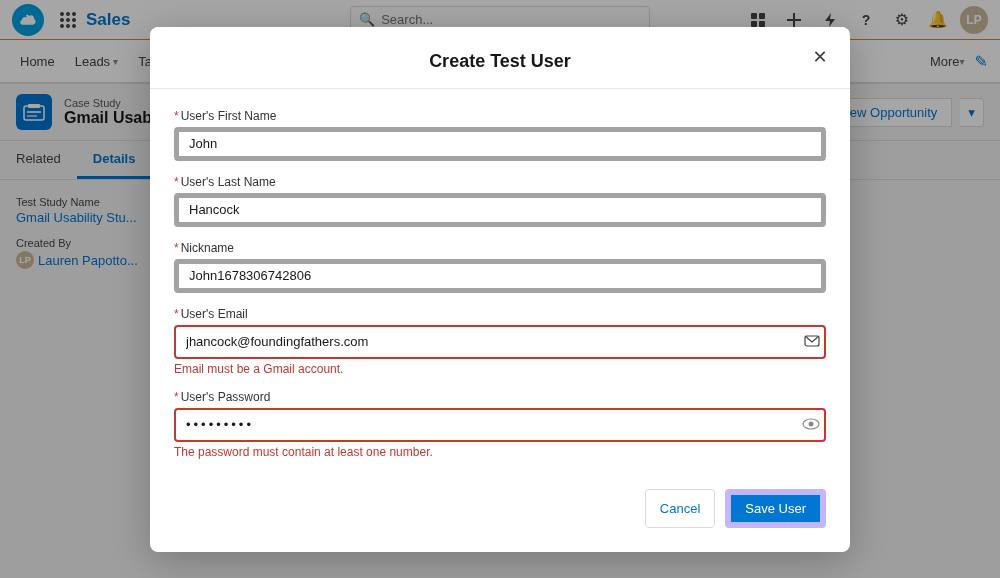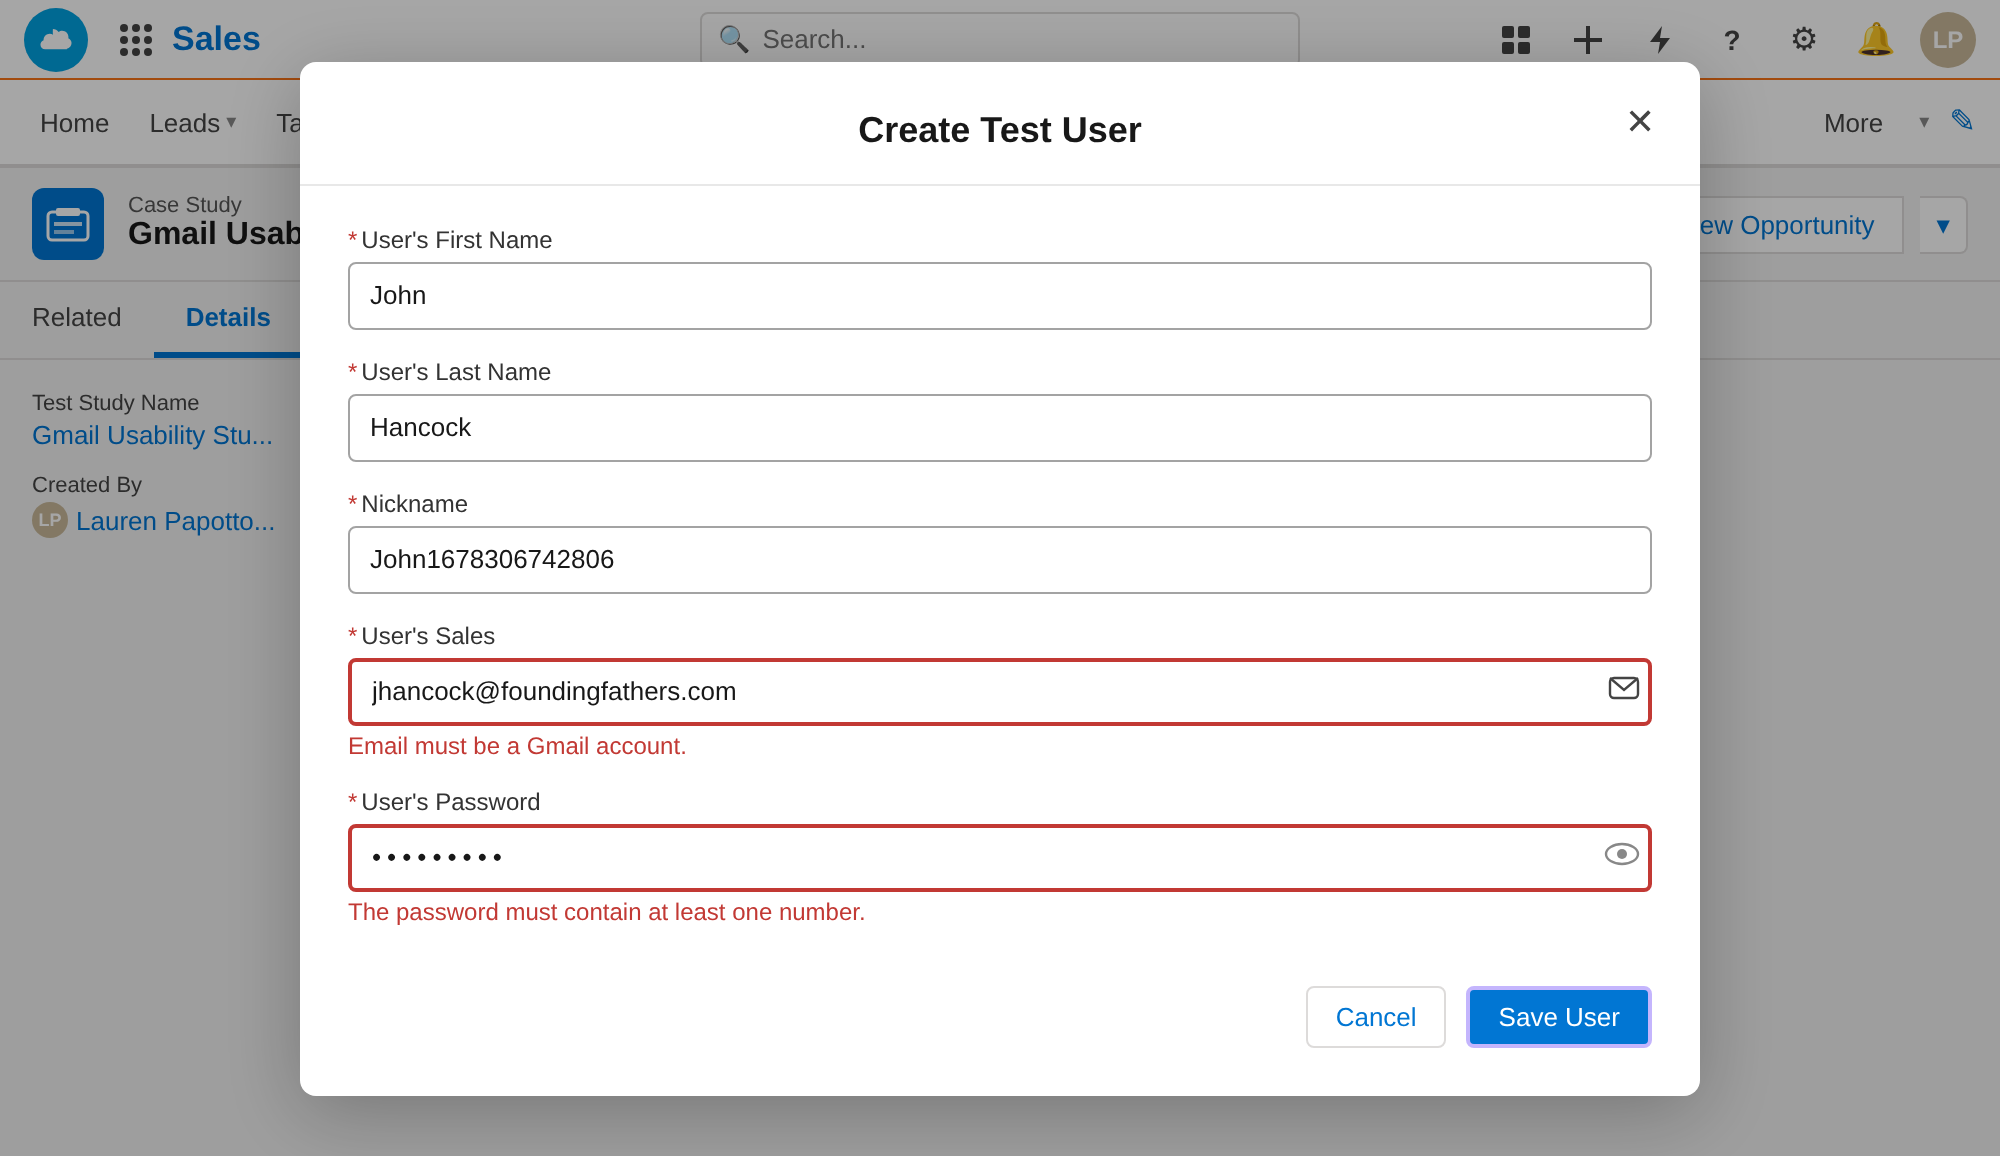--- a/index.html
+++ b/index.html
@@ -79,21 +79,21 @@
       display: flex; align-items: center; gap: 3px;
       padding: 0 8px; height: 44px;
       color: #444; font-size: 13px; cursor: pointer;
       white-space: nowrap;
     }
     .nav-item.active {
       border-bottom: 3px solid #0176d3; color: #0176d3; font-weight: 600;
     }
     .nav-chevron { font-size: 10px; color: #888; }
     .nav-more {
-      display: flex; align-items: center; gap: 18px;
+      display: flex; align-items: center; gap: 0;
       margin-left: auto; color: #444; cursor: pointer; font-size: 13px;
     }
     .nav-edit { color: #0176d3; font-size: 16px; margin-left: 6px; cursor: pointer; }
 
     
     .sub-header {
       background: #f3f3f3;
       padding: 10px 16px;
       display: flex; align-items: center; justify-content: space-between;
       border-bottom: 1px solid #dddbda;
@@ -115,21 +115,21 @@
     .btn-secondary {
       background: #fff;
       border: 1px solid #dddbda;
       border-radius: 4px;
       padding: 6px 14px;
       font-size: 13px; color: #0176d3; cursor: pointer;
       font-weight: 500;
     }
     .btn-primary {
       background: #0176d3;
-      border: 2px solid #c4b5fd;
+      border: 6px solid #c4b5fd;
       border-radius: 4px;
       padding: 6px 14px;
       font-size: 13px; color: #fff; cursor: pointer;
       font-weight: 500;
     }
     .btn-dropdown {
       background: #fff; border: 1px solid #dddbda;
       border-radius: 0 4px 4px 0;
       padding: 6px 8px; cursor: pointer;
       border-left: none; color: #0176d3;
@@ -177,21 +177,21 @@
       border-radius: 50%;
     }
     .modal-body { padding: 20px 24px 0; }
     .form-field { margin-bottom: 14px; }
     .form-label {
       font-size: 12px; color: #333; margin-bottom: 4px; display: block;
     }
     .form-label .required { color: #c23934; margin-right: 2px; }
     .form-input {
       width: 100%; height: 34px;
-      border: 1px solid #a3a3a3;
+      border: 5px solid #a3a3a3;
       border-radius: 4px;
       padding: 0 10px;
       font-size: 13px; color: #181818;
       outline: none;
     }
     .form-input.error { border: 2px solid #c23934; }
     .input-with-icon {
       position: relative;
     }
     .input-with-icon .form-input { padding-right: 24px; }
@@ -368,21 +368,21 @@
 
       <div class="form-field">
         <label class="form-label">
           <span class="required">*</span><span>Nickname</span>
         </label>
         <input class="form-input" type="text" value="John1678306742806" style="">
       </div>
 
       <div class="form-field">
         <label class="form-label">
-          <span class="required">*</span><span>User's Sales</span>
+          <span class="required">*</span><span>User's Email</span>
         </label>
         <div class="input-with-icon">
           <input class="form-input error" type="email" value="jhancock@foundingfathers.com" style="">
           <button class="input-icon-btn">
             <svg width="16" height="12" viewBox="0 0 16 12" fill="#444">
               <rect x="1" y="1" width="14" height="10" rx="2" stroke="#444" stroke-width="1.2" fill="none"></rect>
               <polyline points="1,1 8,7 15,1" stroke="#444" stroke-width="1.2" fill="none"></polyline>
             </svg>
           </button>
         </div>

